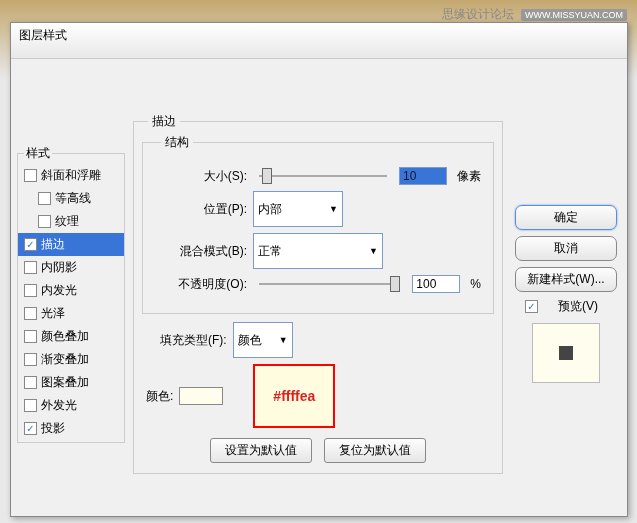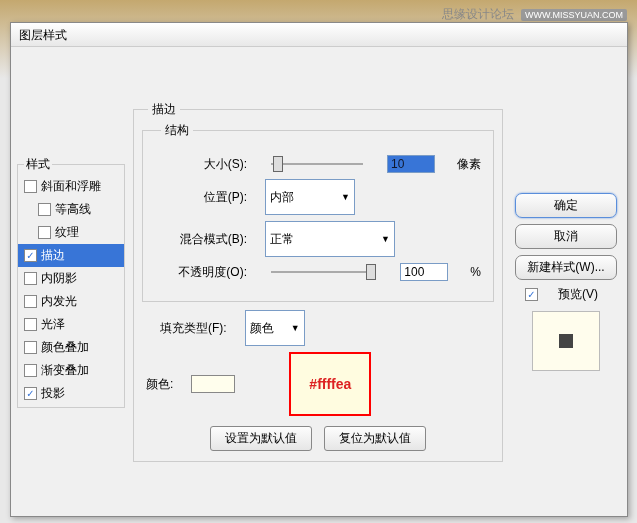--- a/index.html
+++ b/index.html
@@ -1,36 +1,36 @@
 <!DOCTYPE html>
 <html><head>
 <meta charset="utf-8">
 <style>
 * { box-sizing: border-box; margin: 0; padding: 0; font-family: "Microsoft YaHei", SimSun, sans-serif; font-size: 12px; }
 body { background: linear-gradient(to bottom, #c4a86f 0%, #e8e8e8 15%, #e8e8e8 100%); width: 637px; height: 523px; position: relative; }
 .watermark { position: absolute; top: 6px; right: 10px; color: #888; font-size: 11px; }
 .watermark .logo { background: #999; color: #fff; padding: 1px 4px; border-radius: 2px; font-size: 9px; margin-left: 4px; }
 .dialog { position: absolute; top: 22px; left: 10px; width: 618px; height: 495px; background: #f0f0f0; border: 1px solid #888; box-shadow: 2px 2px 6px rgba(0,0,0,0.3); }
-.titlebar { height: 24px; background: linear-gradient(#fff, #e8e8e8); border-bottom: 1px solid #ccc; padding: 4px 8px; }
+.titlebar { height: 36px; background: linear-gradient(#fff, #e8e8e8); border-bottom: 1px solid #ccc; padding: 4px 8px; }
 .dialog-body { display: flex; padding: 6px; height: calc(100% - 24px); align-items: center; }
 .left-panel { width: 108px; }
 .fieldset-styles { border: 1px solid #ccc; padding: 2px 0; }
 .fieldset-styles legend { margin-left: 6px; padding: 0 2px; }
 .style-item { padding: 3px 4px 3px 6px; display: flex; align-items: center; gap: 4px; cursor: pointer; }
 .style-item.header { background: #e8e8e8; border-bottom: 1px solid #ddd; }
 .style-item.selected { background: #3875d7; color: #fff; }
 .style-item.indent { padding-left: 20px; }
 .chk { width: 13px; height: 13px; border: 1px solid #888; background: #fff; display: inline-flex; align-items: center; justify-content: center; font-size: 10px; color: #3875d7; }
 .chk.checked::after { content: "✓"; }
 .center-panel { flex: 1; padding: 0 8px; }
 .group { border: 1px solid #ccc; margin-bottom: 8px; padding: 10px 12px 14px; }
 .group legend { margin-left: 6px; padding: 0 4px; }
 .outer-group { border: 1px solid #ccc; padding: 4px 8px 10px; }
 .outer-group > legend { margin-left: 6px; padding: 0 4px; }
-.row { display: flex; align-items: center; margin: 6px 0; gap: 18px; }
+.row { display: flex; align-items: center; margin: 6px 0; gap: 6px; }
 .row-label { width: 92px; text-align: right; }
 .slider-track { flex: 1; height: 2px; background: #aaa; position: relative; margin: 0 6px; }
 .slider-thumb { position: absolute; width: 10px; height: 16px; background: #ddd; border: 1px solid #666; top: -7px; }
 .num-input { width: 48px; height: 18px; border: 1px solid #7a9cc6; padding: 1px 3px; text-align: left; }
 .num-input.hl { background: #3875d7; color: #0f172a; }
 .unit { margin-left: 4px; }
 .combo { width: 90px; height: 36px; border: 1px solid #7a9cc6; background: #fff; display: inline-flex; align-items: center; justify-content: space-between; padding: 0 4px; }
 .combo .arrow { font-size: 9px; }
 .color-swatch { width: 44px; height: 18px; border: 1px solid #888; background: #fffeed; display: inline-block; }
 .highlight-box { border: 2px solid #f00; background: #fffce0; padding: 22px 18px; color: #d22; font-weight: bold; font-size: 14px; display: inline-block; }
@@ -88,20 +88,28 @@
               <span class="chk"></span>
               <span>光泽</span>
             </div>
             <div class="style-item">
               <span class="chk"></span>
               <span>颜色叠加</span>
             </div>
             <div class="style-item">
               <span class="chk"></span>
               <span>渐变叠加</span>
+            </div>
+            <div class="style-item">
+              <span class="chk"></span>
+              <span>图案叠加</span>
+            </div>
+            <div class="style-item">
+              <span class="chk"></span>
+              <span>外发光</span>
             </div>
             <div class="style-item">
               <span class="chk checked"></span>
               <span>投影</span>
             </div>
           </div>
       </fieldset>
     </div>
 
     <div class="center-panel">

